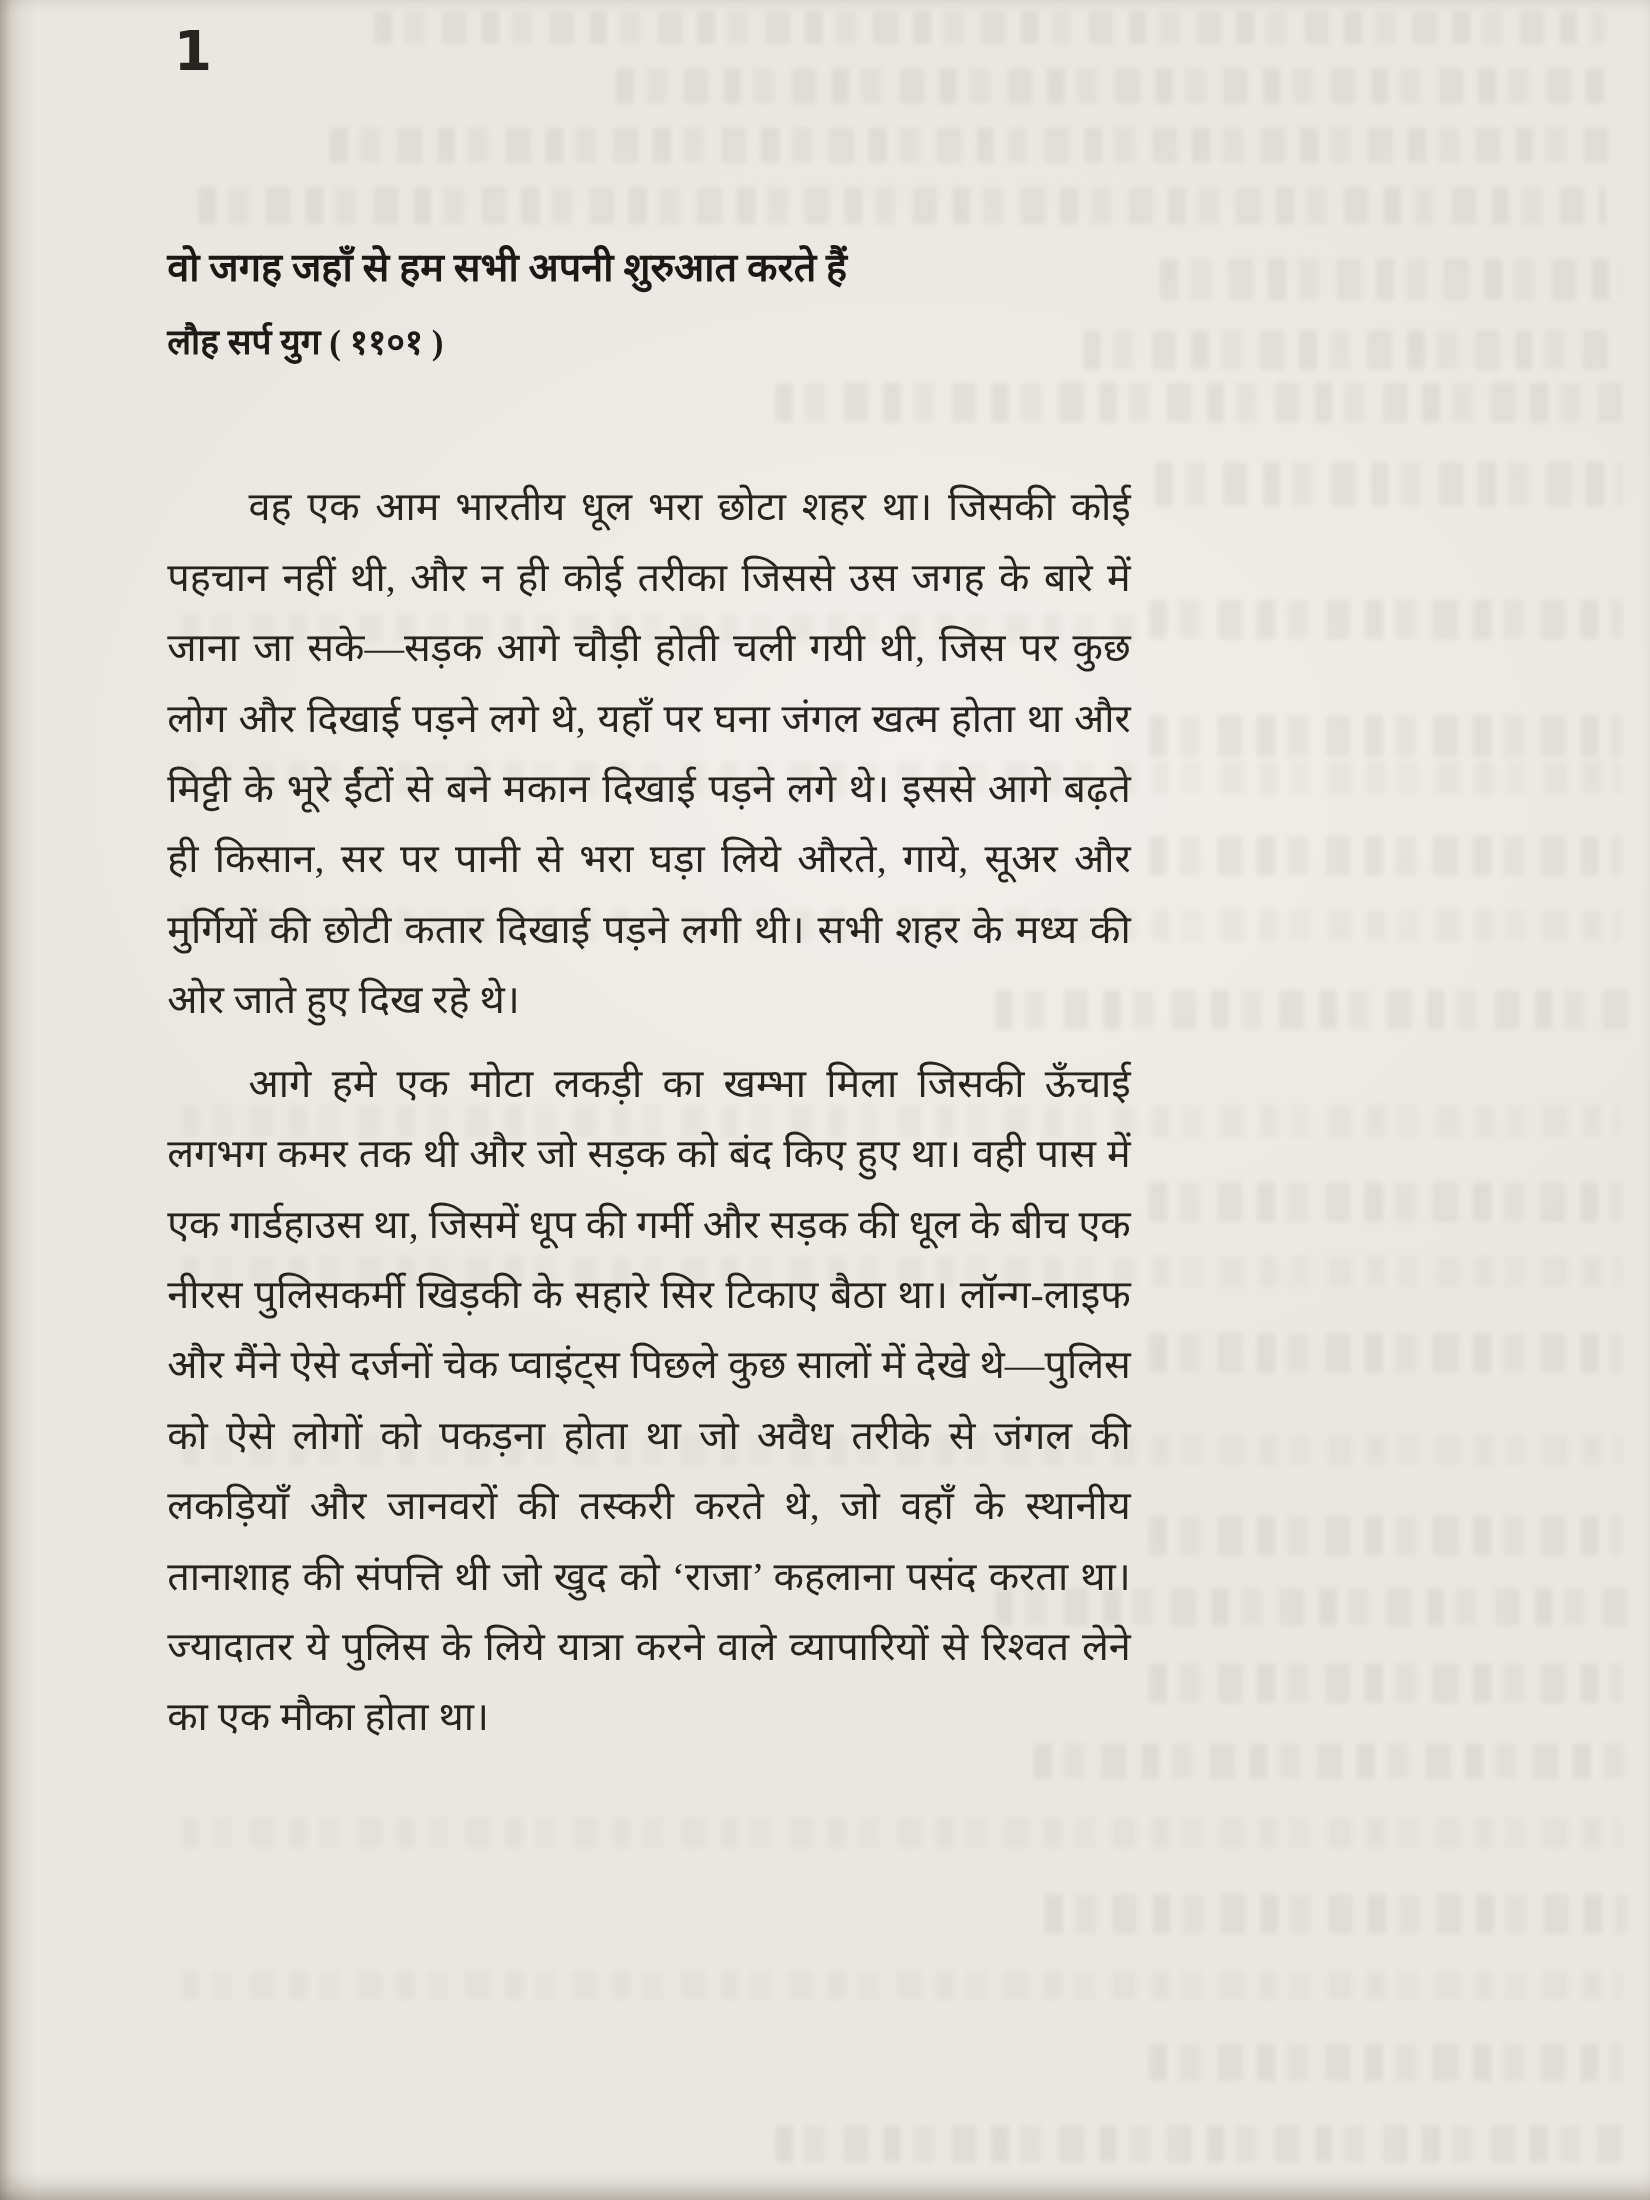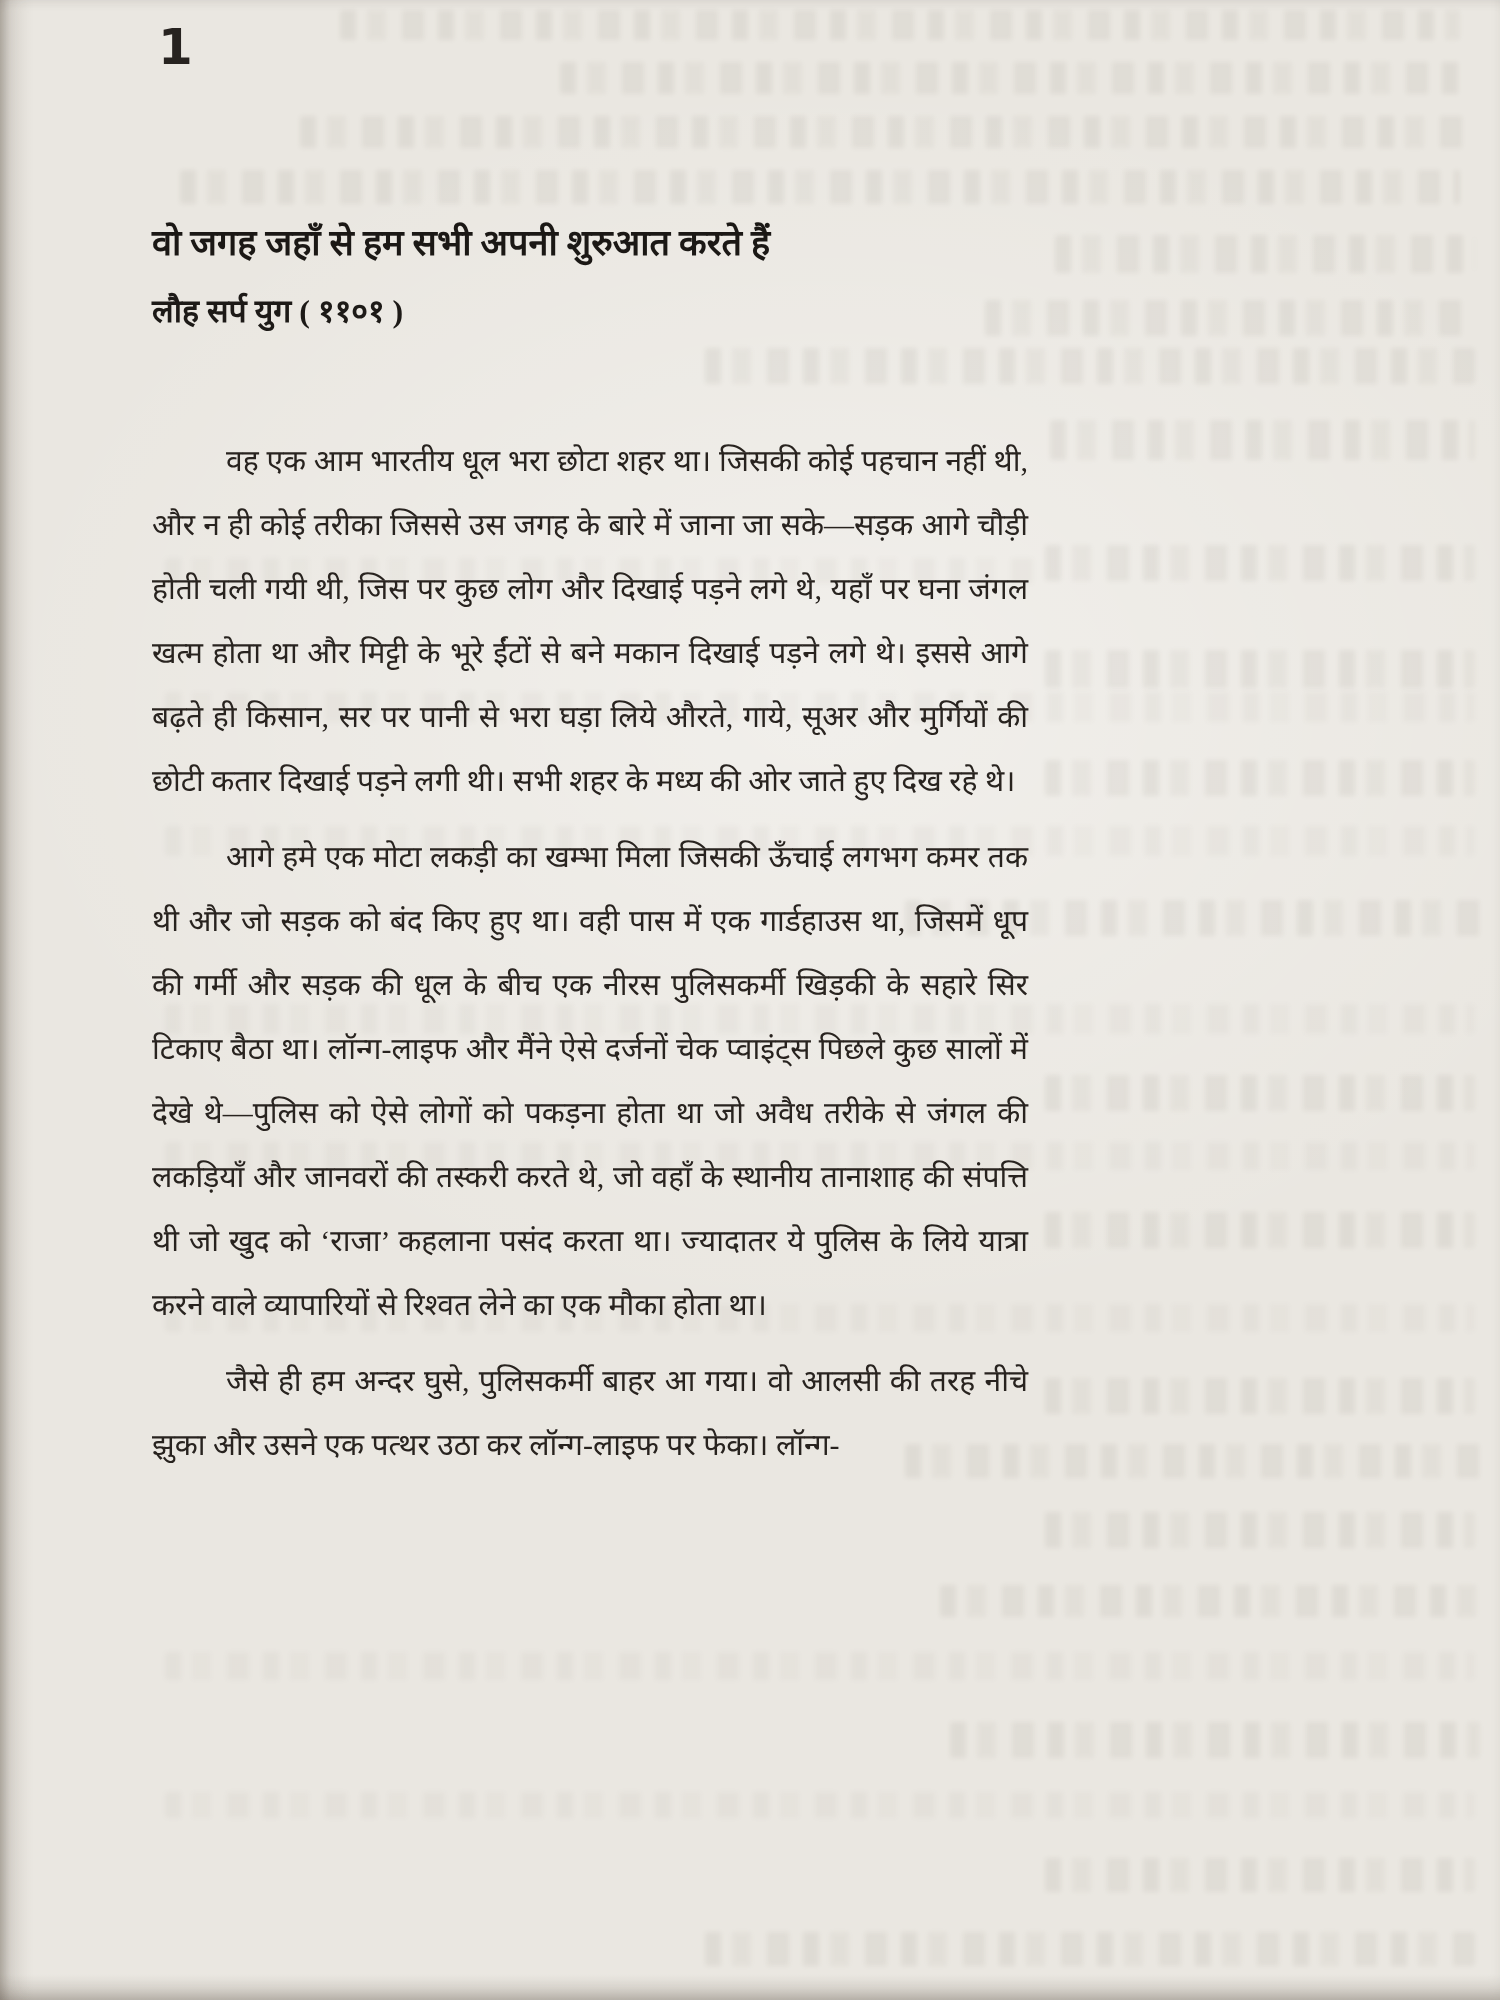--- a/index.html
+++ b/index.html
@@ -41,21 +41,21 @@
     font-size:36px;font-weight:700;color:#1b1815;
     line-height:55px;letter-spacing:0px;white-space:nowrap;
   }
   .subtitle{
     margin:18px 0 0 0;
     font-size:32px;font-weight:700;color:#1d1a17;line-height:44px;
   }
   .subtitle + .subtitle{margin-top:10px;text-decoration:underline;}
   .body-text p{
     margin:12px 12px 0 0;
-    font-size:30px;line-height:64px;
+    font-size:36px;line-height:64px;
     text-align:justify;text-indent:74px;
     color:#28231f;
   }
   .body-text p:first-child{margin-top:96px;}
 </style>
 </head>
 <body>
 
 <div class="page">
 
@@ -91,17 +91,16 @@
 
   <div class="page-number">1</div>
 
   <div class="content">
     <h1 class="chapter-title">वो जगह जहाँ से हम सभी अपनी शुरुआत करते हैं</h1>
     <h2 class="subtitle">लौह सर्प युग ( ११०१ )</h2>
 
     <div class="body-text">
       <p>वह एक आम भारतीय धूल भरा छोटा शहर था। जिसकी कोई पहचान नहीं थी, और न ही कोई तरीका जिससे उस जगह के बारे में जाना जा सके—सड़क आगे चौड़ी होती चली गयी थी, जिस पर कुछ लोग और दिखाई पड़ने लगे थे, यहाँ पर घना जंगल खत्म होता था और मिट्टी के भूरे ईंटों से बने मकान दिखाई पड़ने लगे थे। इससे आगे बढ़ते ही किसान, सर पर पानी से भरा घड़ा लिये औरते, गाये, सूअर और मुर्गियों की छोटी कतार दिखाई पड़ने लगी थी। सभी शहर के मध्य की ओर जाते हुए दिख रहे थे।</p>
       <p>आगे हमे एक मोटा लकड़ी का खम्भा मिला जिसकी ऊँचाई लगभग कमर तक थी और जो सड़क को बंद किए हुए था। वही पास में एक गार्डहाउस था, जिसमें धूप की गर्मी और सड़क की धूल के बीच एक नीरस पुलिसकर्मी खिड़की के सहारे सिर टिकाए बैठा था। लॉन्ग-लाइफ और मैंने ऐसे दर्जनों चेक प्वाइंट्स पिछले कुछ सालों में देखे थे—पुलिस को ऐसे लोगों को पकड़ना होता था जो अवैध तरीके से जंगल की लकड़ियाँ और जानवरों की तस्करी करते थे, जो वहाँ के स्थानीय तानाशाह की संपत्ति थी जो खुद को ‘राजा’ कहलाना पसंद करता था। ज्यादातर ये पुलिस के लिये यात्रा करने वाले व्यापारियों से रिश्वत लेने का एक मौका होता था।</p>
-      <p>जैसे ही हम अन्दर घुसे, पुलिसकर्मी बाहर आ गया। वो आलसी की तरह नीचे झुका और उसने एक पत्थर उठा कर लॉन्ग-लाइफ पर फेका। लॉन्ग-</p>
     </div>
   </div>
 
 </div>
 
 </body></html>

